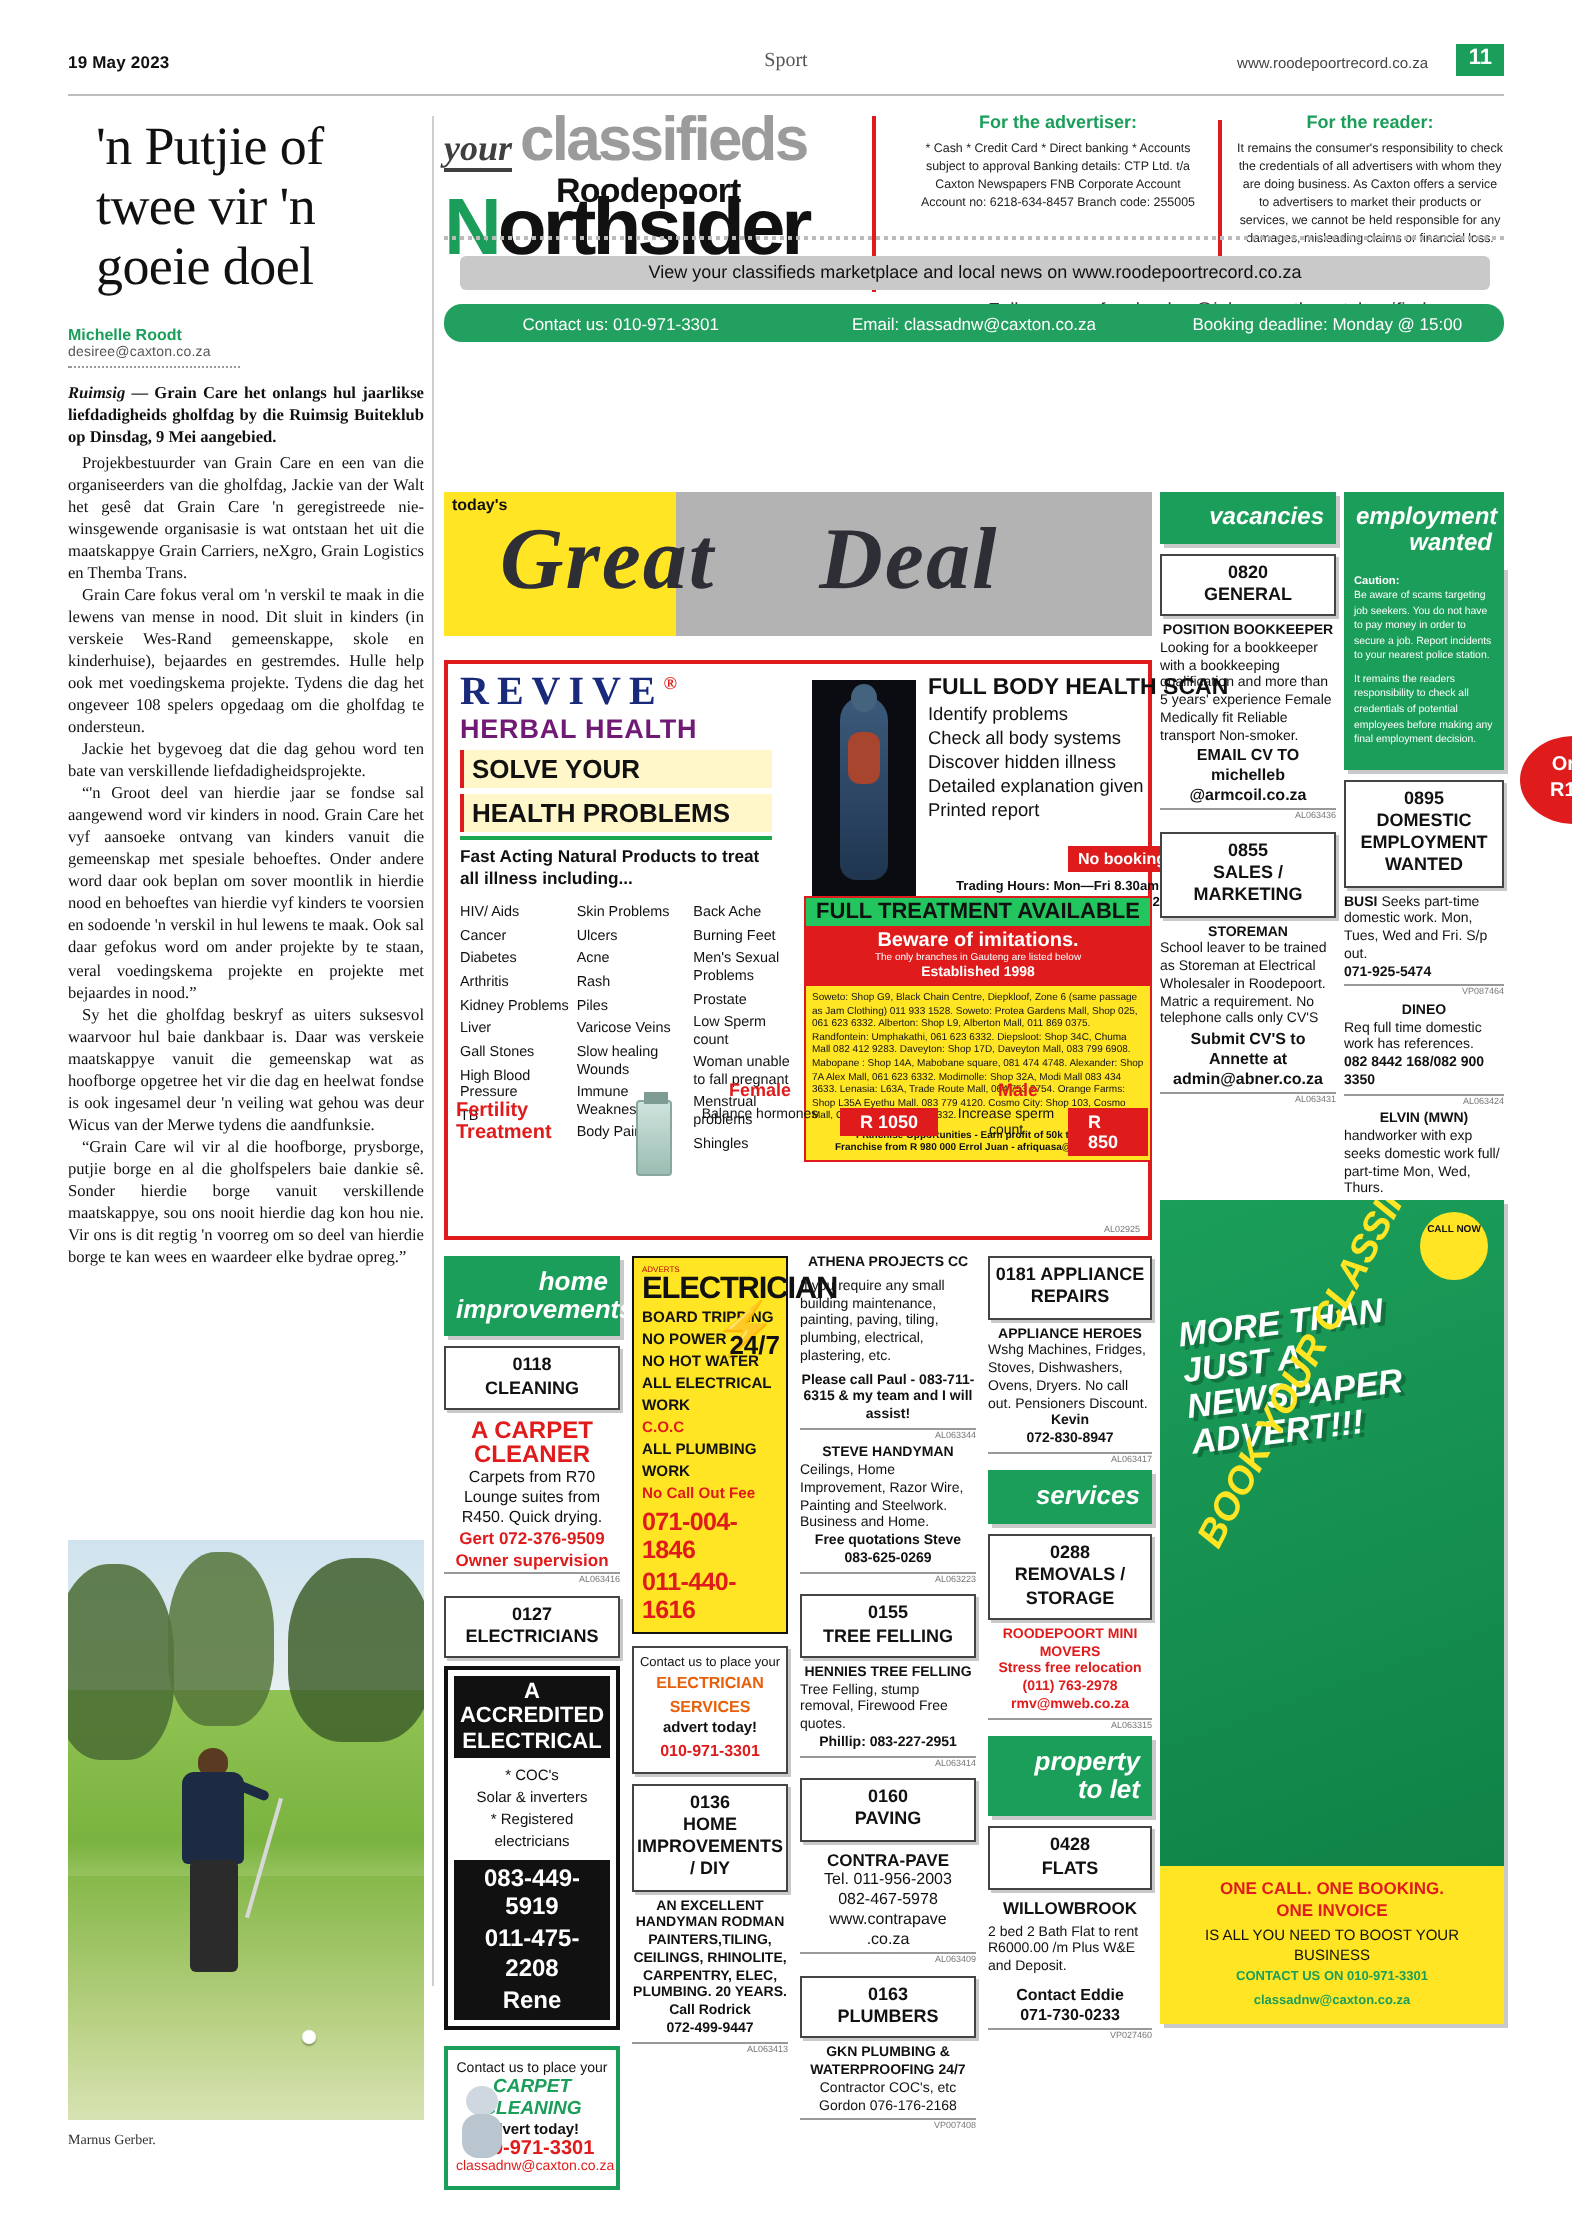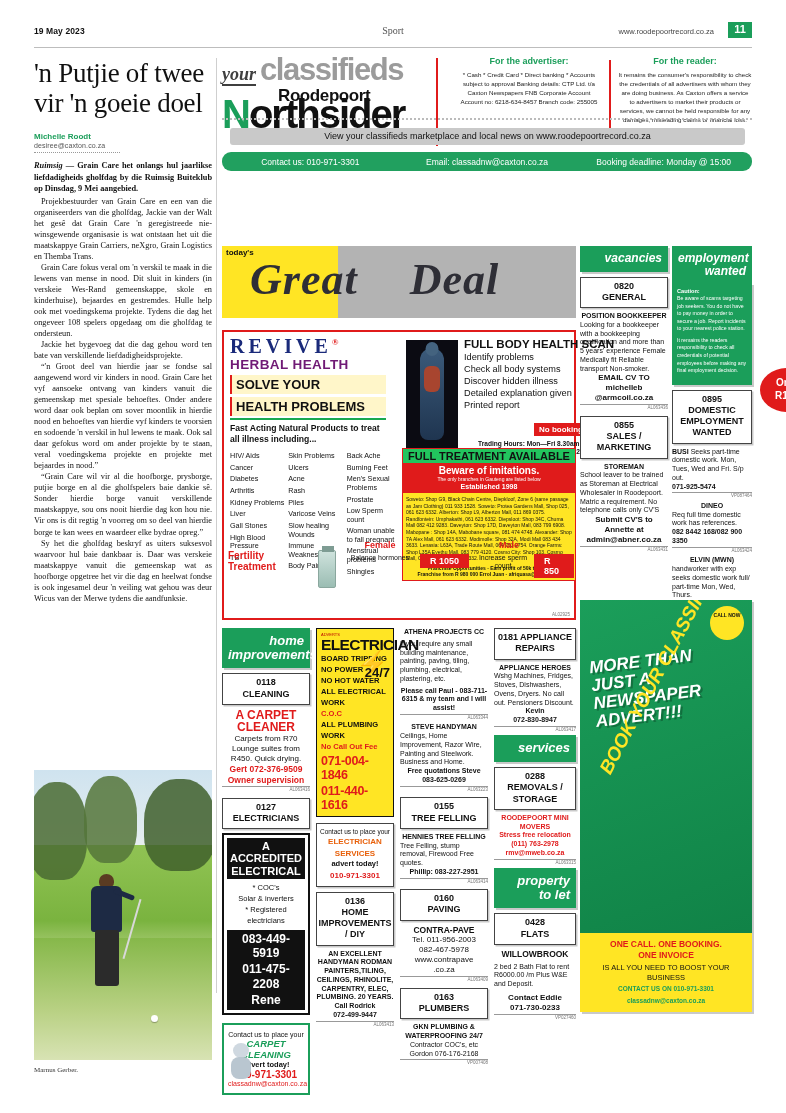--- a/index.html
+++ b/index.html
@@ -19,21 +19,21 @@
   .topbar .date { position:absolute; left:0; top:0; font-size:8.5px; font-weight:bold; letter-spacing:.1px;}
   .topbar .section { position:absolute; left:50%; transform:translateX(-50%); top:-1px;
                      font-size:10px; color:#555; font-family:"Liberation Serif", serif;}
   .topbar .site { position:absolute; right:38px; top:1px; font-size:7.5px; color:#444;}
   .topbar .pageno { position:absolute; right:0; top:-4px; background:#1b9e5a; color:#fff;
                     font-size:11px; font-weight:bold; padding:2px 6px 3px; line-height:1;}
 
   
   .story { position:absolute; left:34px; top:58px; width:178px; }
   .story h1 { font-family:"Liberation Serif", serif; font-weight:400; font-size:27px;
-              line-height:1.12; margin:0 0 14px 0; letter-spacing:-.3px;}
+              line-height:1.12; margin:0 0 14px 14px; letter-spacing:-.3px;}
   .byline { color:#1b9e5a; font-weight:bold; font-size:8px; margin-bottom:1px;}
   .byemail { color:#555; font-size:7px; letter-spacing:.1px;}
   .bydots { border-bottom:1px dotted #999; width:86px; margin:3px 0 7px;}
   .story p { font-family:"Liberation Serif", serif; font-size:8.3px; line-height:1.33;
              margin:0; text-align:justify; text-indent:7px; hyphens:auto;}
   .story p.lead { font-weight:bold; text-indent:0; margin-bottom:2px;}
   .story p.lead i { font-style:italic; }
   .vrule { position:absolute; left:216px; top:58px; width:1px; height:935px; background:#cfcfcf;}
   .photo { position:absolute; left:34px; top:770px; width:178px; height:290px;
            background:linear-gradient(#9fc96a 0%, #8cc04f 32%, #7ab33f 52%, #cfe0a0 70%, #e8eed8 100%);
@@ -246,22 +246,22 @@
   <div class="story">
     <h1>'n Putjie of twee vir 'n goeie doel</h1>
     <div class="byline">Michelle Roodt</div>
     <div class="byemail">desiree@caxton.co.za</div>
     <div class="bydots"></div>
     <p class="lead"><i>Ruimsig</i><span> — Grain Care het onlangs hul jaarlikse liefdadigheids gholfdag by die Ruimsig Buiteklub op Dinsdag, 9 Mei aangebied.</span></p>
     <p>Projekbestuurder van Grain Care en een van die organiseerders van die gholfdag, Jackie van der Walt het gesê dat Grain Care 'n geregistreede nie-winsgewende organisasie is wat ontstaan het uit die maatskappye Grain Carriers, neXgro, Grain Logistics en Themba Trans.</p>
     <p>Grain Care fokus veral om 'n verskil te maak in die lewens van mense in nood. Dit sluit in kinders (in verskeie Wes-Rand gemeenskappe, skole en kinderhuise), bejaardes en gestremdes. Hulle help ook met voedingskema projekte. Tydens die dag het ongeveer 108 spelers opgedaag om die gholfdag te ondersteun.</p>
     <p>Jackie het bygevoeg dat die dag gehou word ten bate van verskillende liefdadigheidsprojekte.</p>
     <p>“'n Groot deel van hierdie jaar se fondse sal aangewend word vir kinders in nood. Grain Care het vyf aansoeke ontvang van kinders vanuit die gemeenskap met spesiale behoeftes. Onder andere word daar ook beplan om sover moontlik in hierdie nood en behoeftes van hierdie vyf kinders te voorsien en sodoende 'n verskil in hul lewens te maak. Ook sal daar gefokus word om ander projekte by te staan, veral voedingskema projekte en projekte met bejaardes in nood.”</p>
+    <p>Sy het die gholfdag beskryf as uiters suksesvol waarvoor hul baie dankbaar is. Daar was verskeie maatskappye vanuit die gemeenskap wat as hoofborge opgetree het vir die dag en heelwat fondse is ook ingesamel deur 'n veiling wat gehou was deur Wicus van der Merwe tydens die aandfunksie.</p>
     <p>“Grain Care wil vir al die hoofborge, prysborge, putjie borge en al die gholfspelers baie dankie sê. Sonder hierdie borge vanuit verskillende maatskappye, sou ons nooit hierdie dag kon hou nie. Vir ons is dit regtig 'n voorreg om so deel van hierdie borge te kan wees en waardeer elke bydrae opreg.”</p>
-    <p>Sy het die gholfdag beskryf as uiters suksesvol waarvoor hul baie dankbaar is. Daar was verskeie maatskappye vanuit die gemeenskap wat as hoofborge opgetree het vir die dag en heelwat fondse is ook ingesamel deur 'n veiling wat gehou was deur Wicus van der Merwe tydens die aandfunksie.</p>
   </div>
   <div class="vrule"></div>
 
   <div class="photo">
     <div class="sky"></div>
     <div class="tree t1"></div>
     <div class="tree t2"></div>
     <div class="tree t3"></div>
     <div class="green"></div>
     <div class="golfer">

